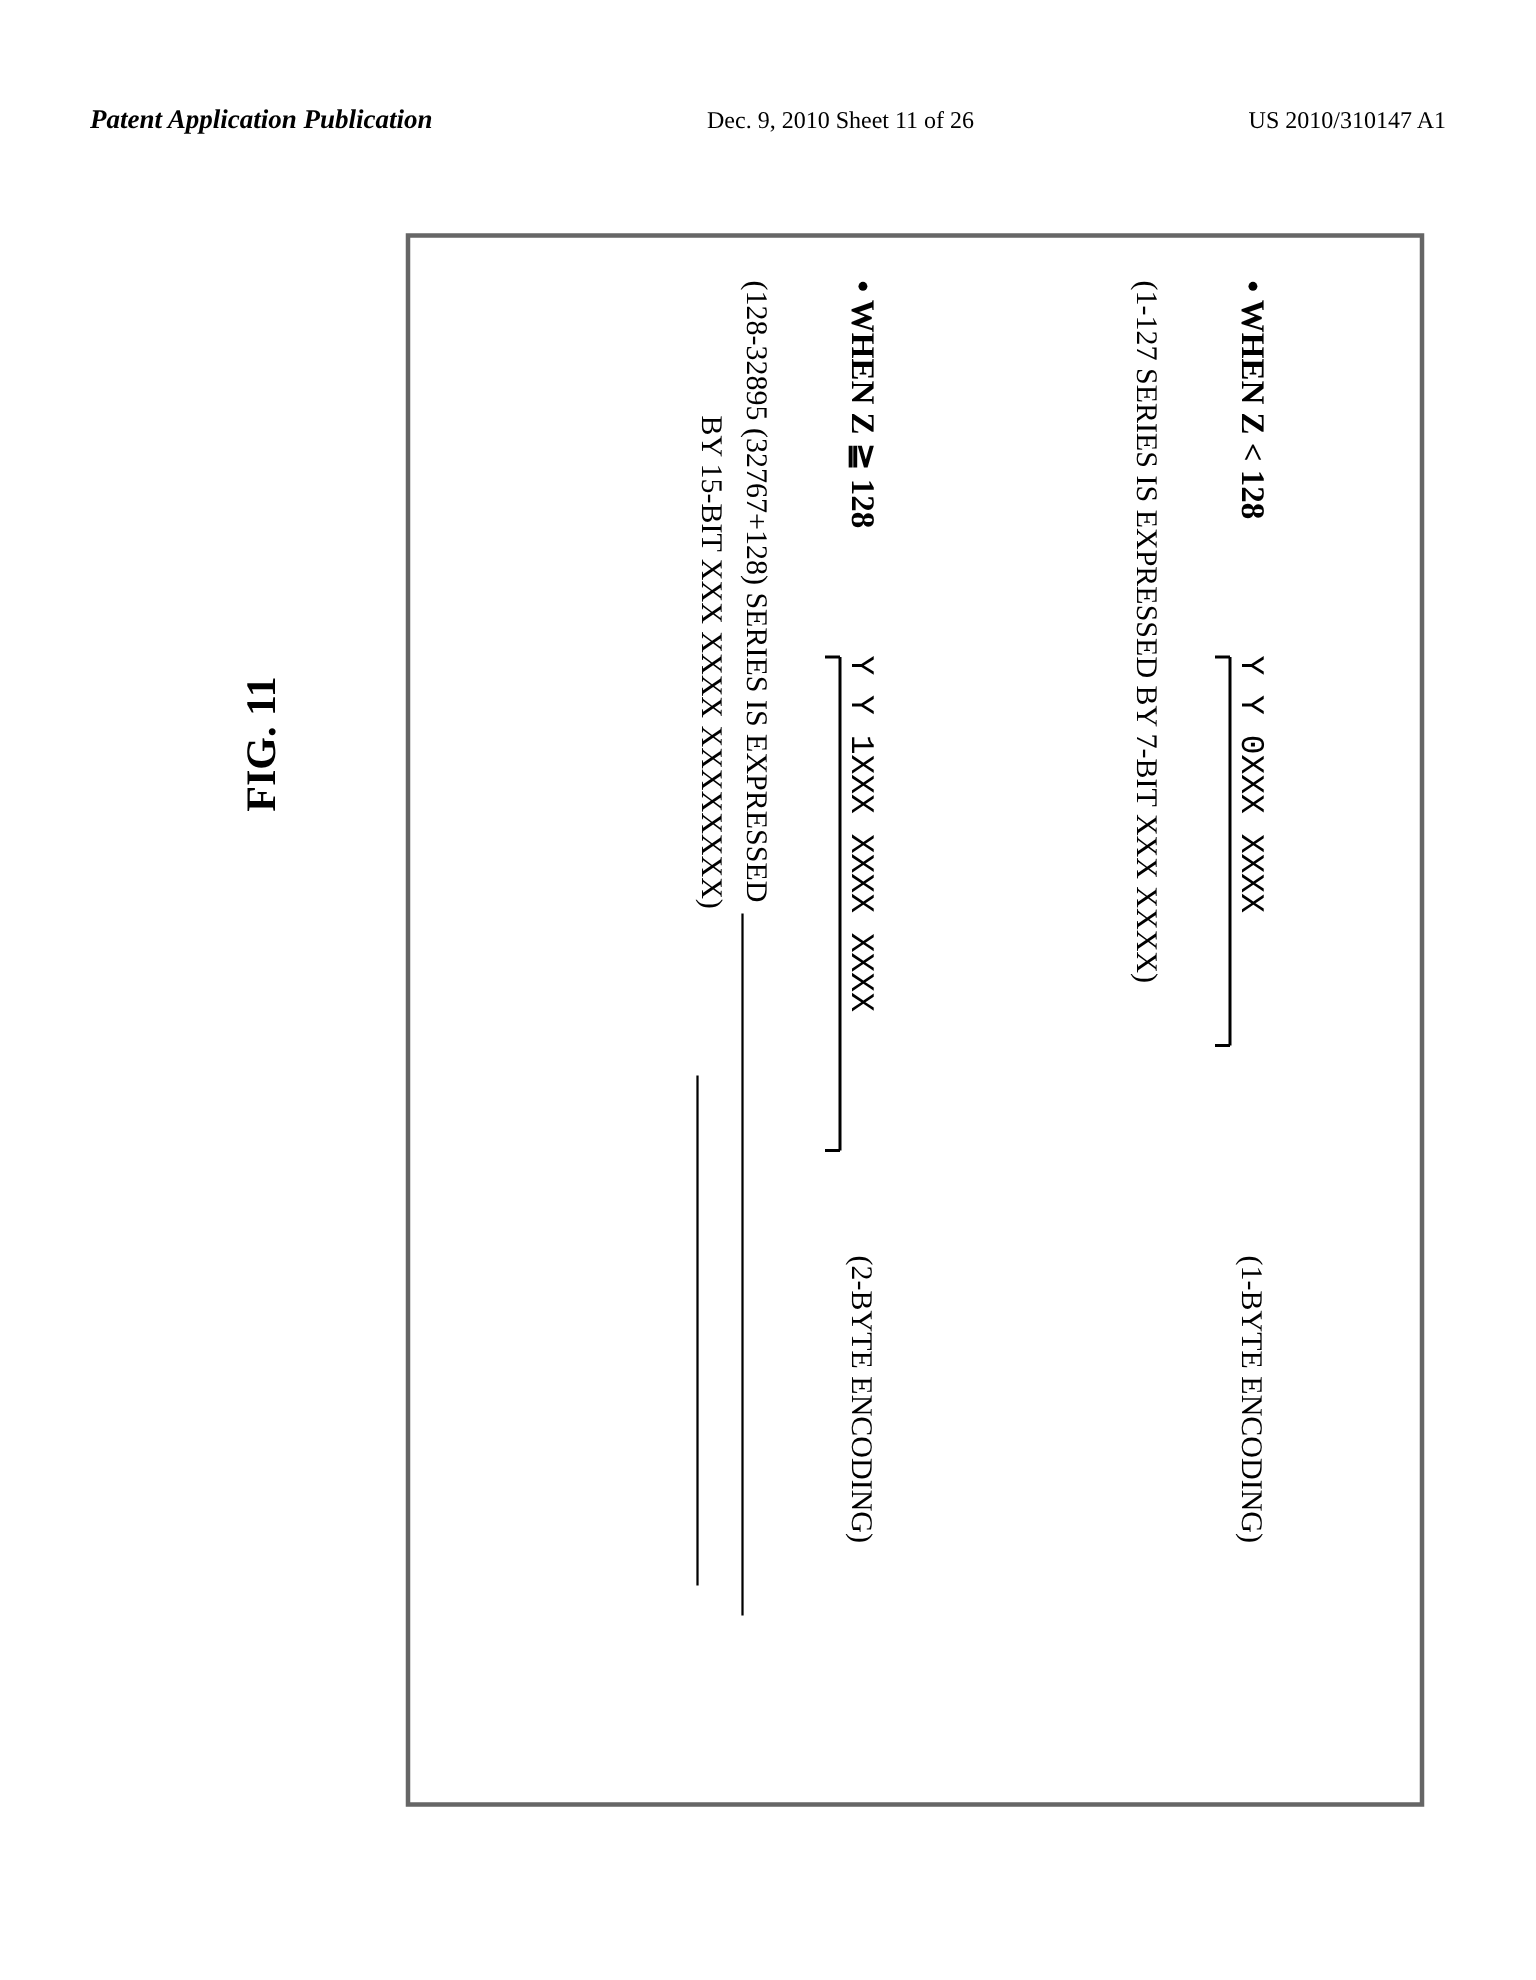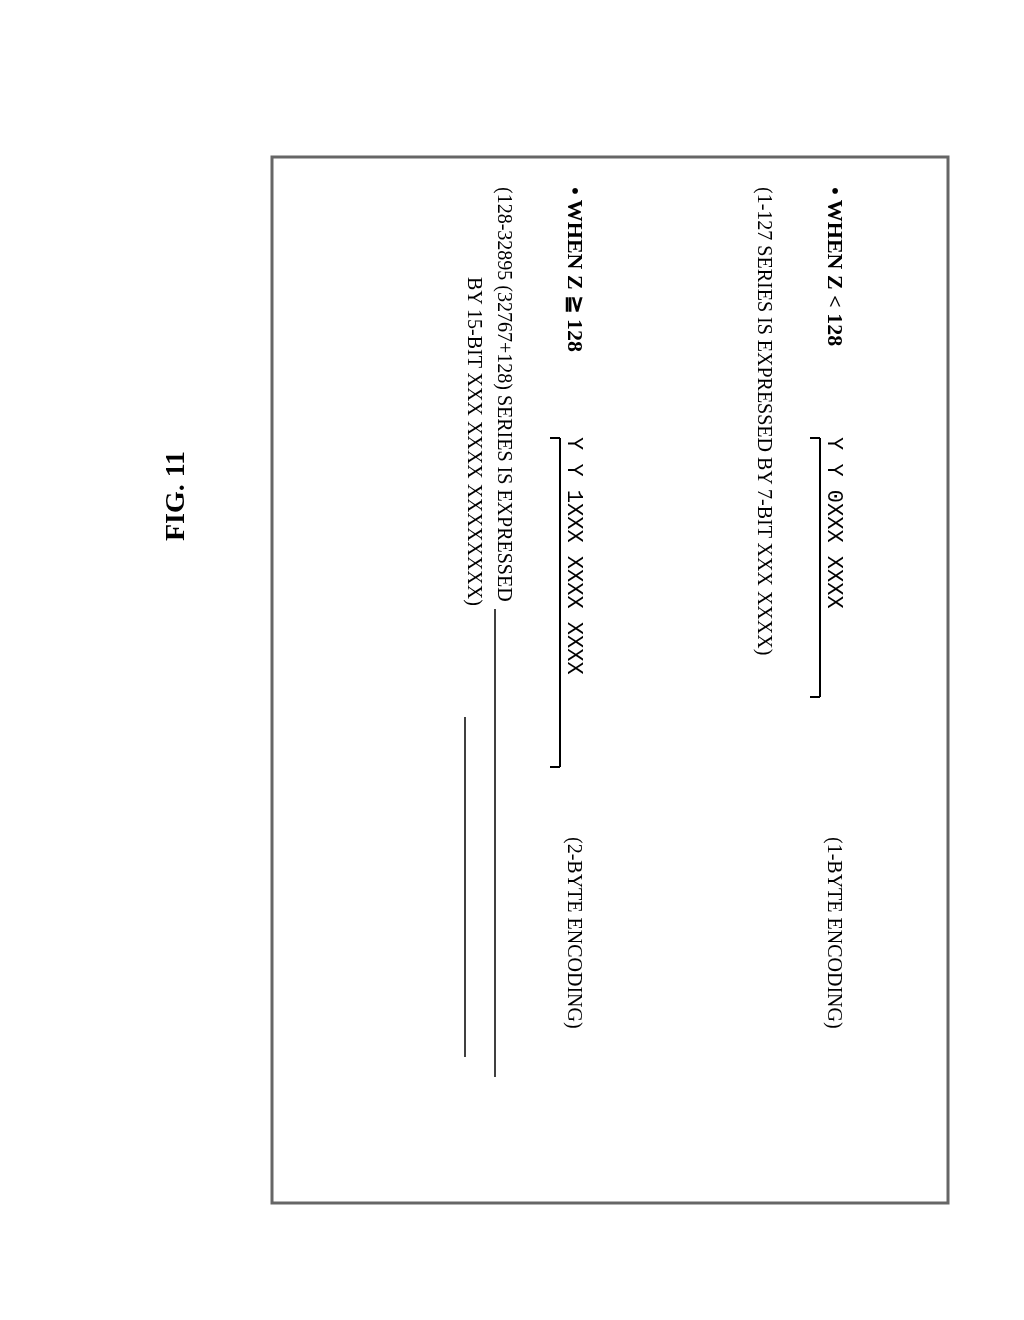--- a/index.html
+++ b/index.html
@@ -72,20 +72,25 @@
       left: 270px;
       width: 680px;
       height: 1050px;
     }
   </style>
 </head>
 <body>
 
 <div class="page">
 
+  <div class="header">
+    <span class="header-left">Patent Application Publication</span>
+    <span class="header-center">Dec. 9, 2010    Sheet 11 of 26</span>
+    <span class="header-right">US 2010/310147 A1</span>
+  </div>
 
   <div class="fig-label">FIG. 11</div>
 
   <svg class="diagram-svg" viewBox="0 0 680 1050" xmlns="http://www.w3.org/2000/svg">
 
     <rect x="2" y="2" width="676" height="1046" fill="white" stroke="#666" stroke-width="3"></rect>
 
     <g transform="translate(678, 2) rotate(90)">
 
       <text x="30" y="120" font-family="Times New Roman, serif" font-size="22" fill="#000" font-weight="bold">• WHEN  Z &lt; 128</text>

